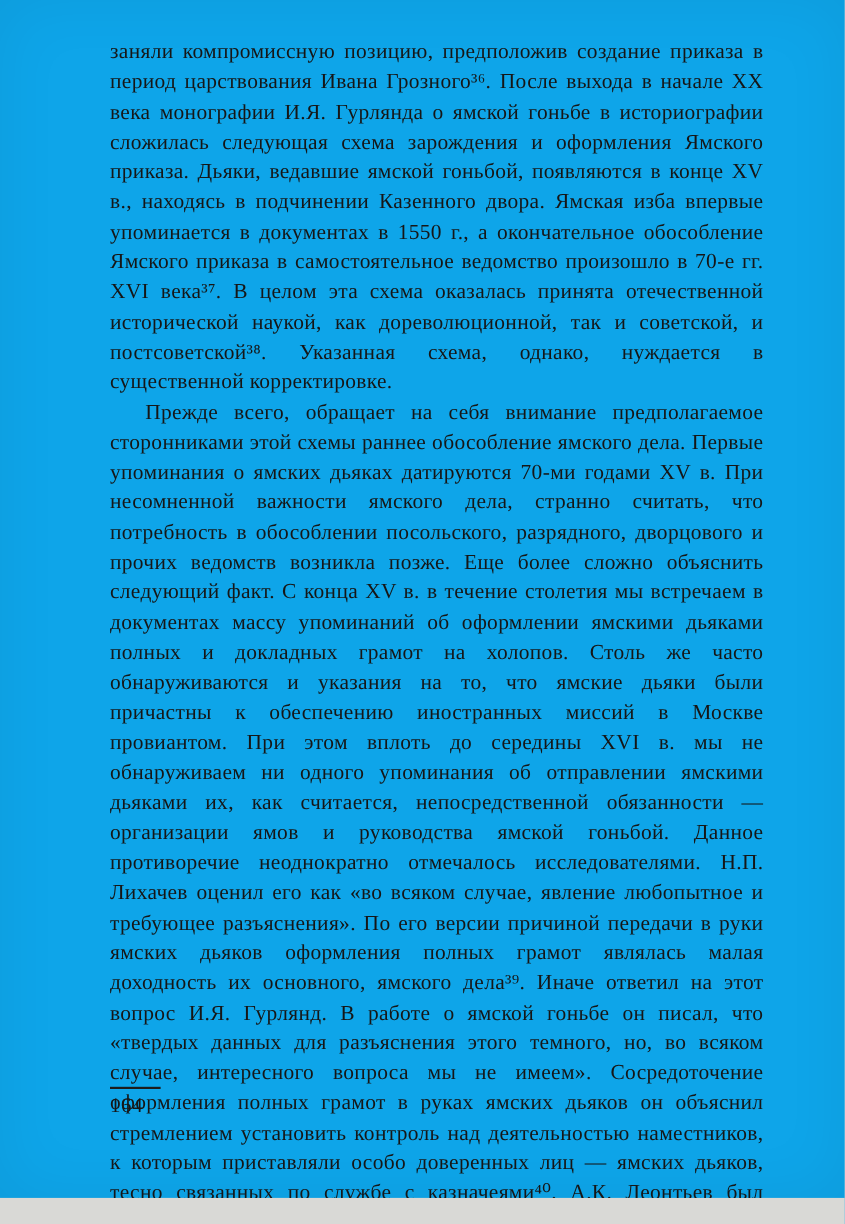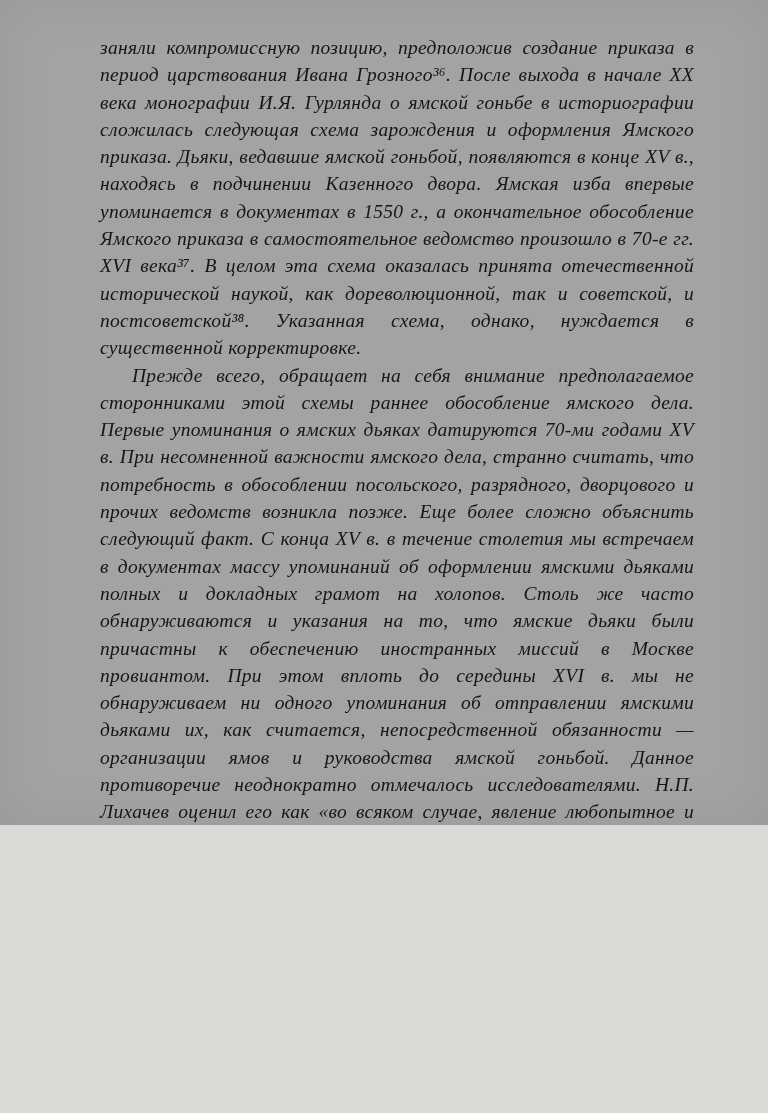--- a/index.html
+++ b/index.html
@@ -3,28 +3,27 @@
   <meta charset="utf-8">
   <style>
     html, body {
       margin: 0;
       padding: 0;
       background: #d9d9d6;
     }
     .page {
       position: relative;
       width: 768px;
-      height: 825px;
+      height: 1089px;
       margin: 0 auto;
-      background: #a3a3a3;
+      background: #0ea5e9;
       box-shadow: inset 0 0 60px rgba(0,0,0,0.06);
       font-family: "Liberation Serif", "DejaVu Serif", serif;
       color: #161616;
       overflow: hidden;
-      font-style: italic;
     }
     .text-block {
       position: absolute;
       left: 100px;
       top: 34px;
       width: 594px;
       font-size: 19.5px;
       line-height: 27.3px;
       text-align: justify;
       letter-spacing: 0.015em;

